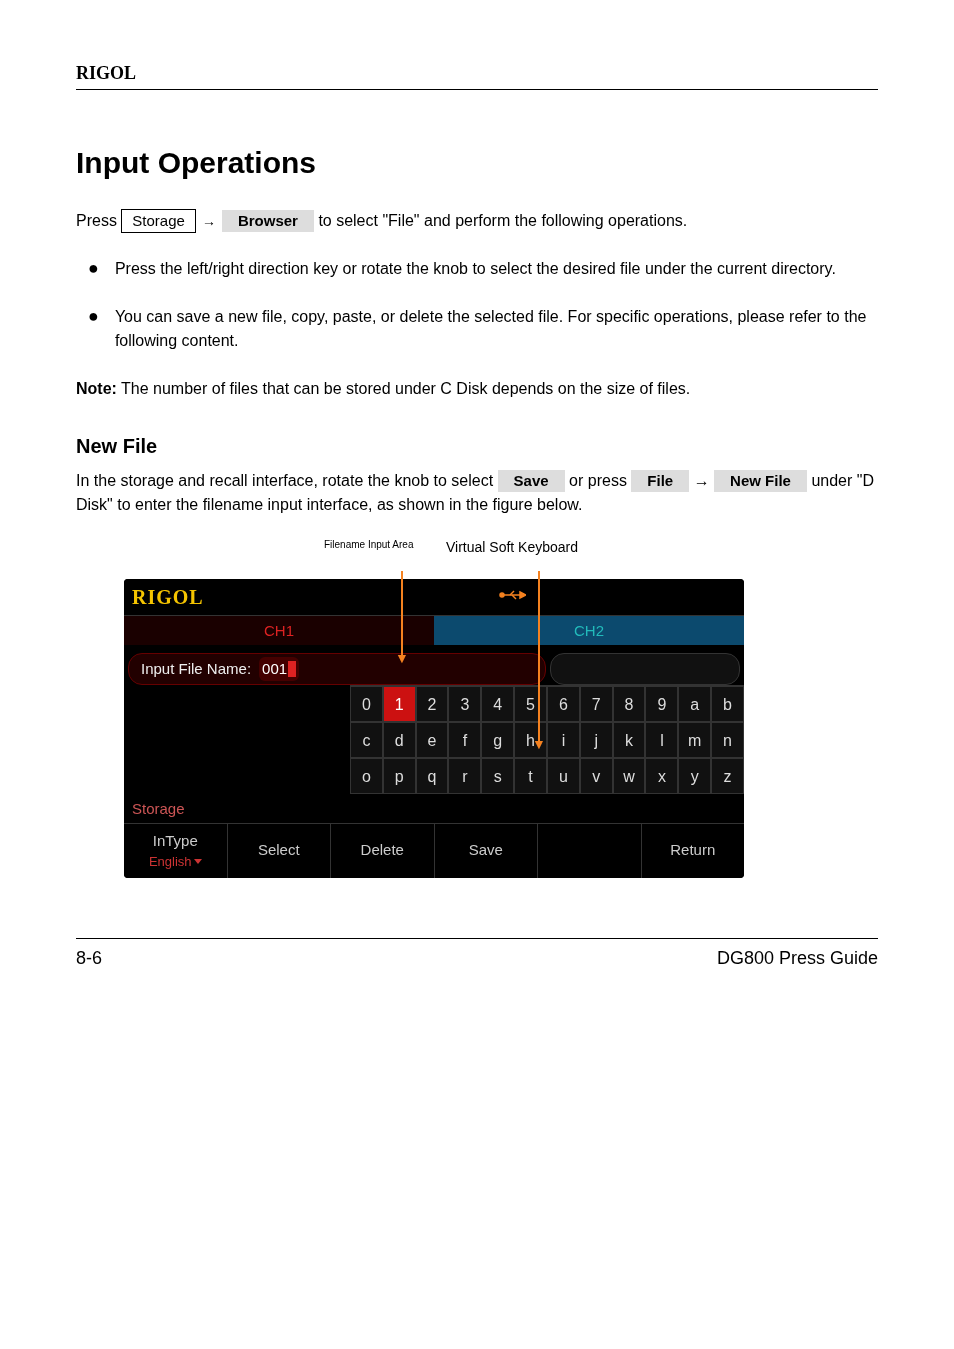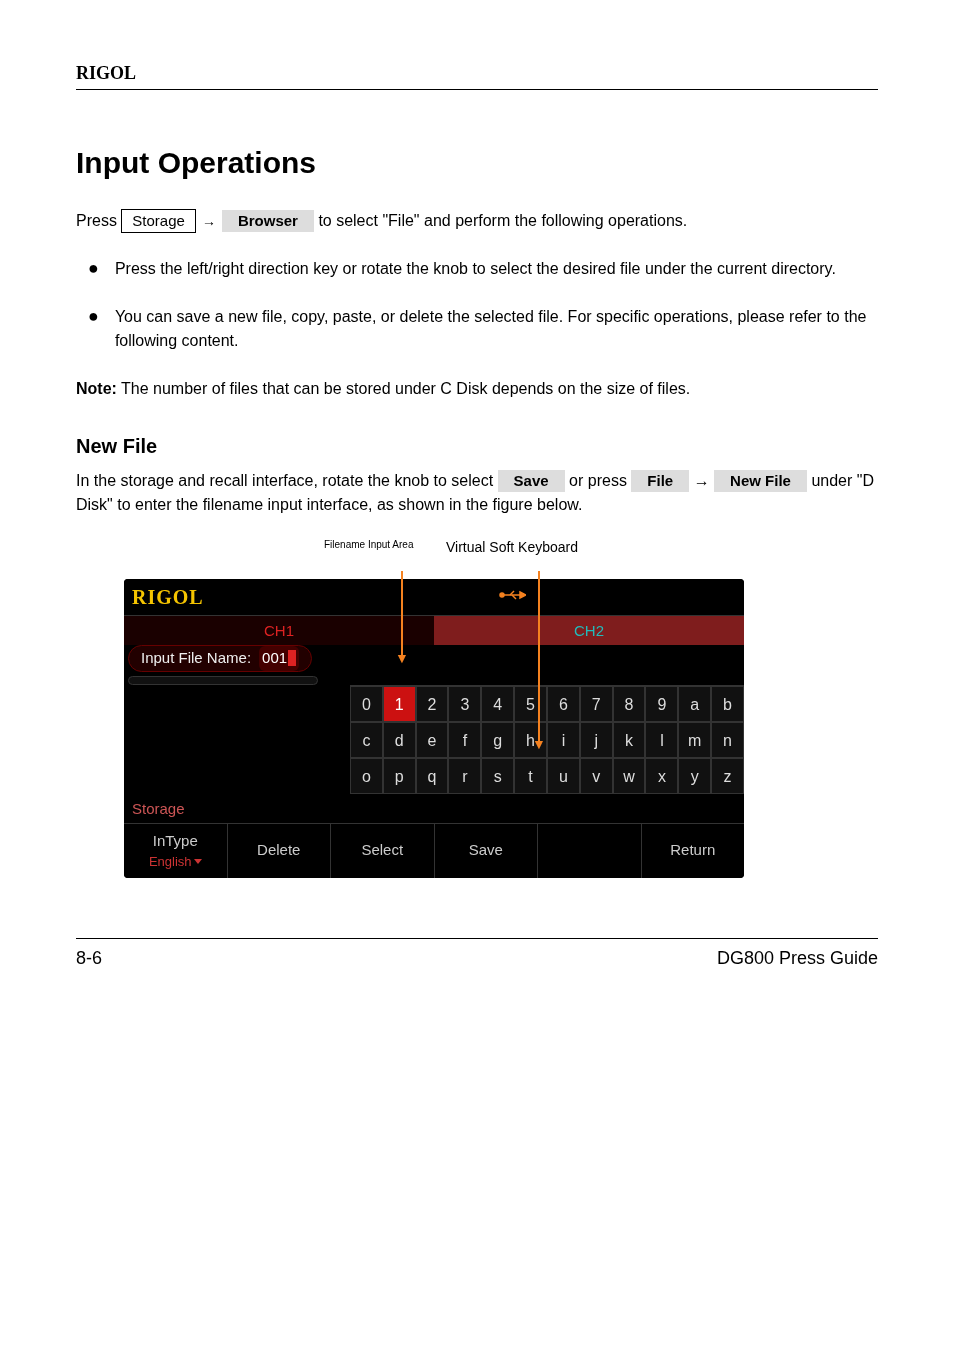--- a/index.html
+++ b/index.html
@@ -101,26 +101,26 @@
     font-weight: bold;
     color: #f5c400;
     font-size: 20px;
     letter-spacing: 1px;
   }
   .usb-icon { margin-left: auto; margin-right: 210px; color:#f58220; }
   .sc-channels {
     display: flex;
     height: 30px;
   }
-  .ch-tab { flex:1; text-align:center; color:#555; font-size:15px; line-height:30px; background:#7f1d1d; border-top:1px solid #333;}
+  .ch-tab { flex:1; text-align:center; color:#555; font-size:15px; line-height:30px; background:#0c4a6e; border-top:1px solid #333;}
   .ch-tab.active { color:#d22; background:#1a0000; }
   .ch-tab.ch2 { color:#2bb; }
   .sc-filename {
-    display:flex; align-items:flex-start; height:40px;
-    background:#000; padding:0 4px; gap:4px;flex-direction:column;
+    display:flex; align-items:flex-end; height:40px;
+    background:#000; padding:0 4px; gap:4px;
   }
   .fn-box {
     flex:1; display:flex; align-items:center; height:32px;
     border:1px solid #600; border-radius:14px; background:#200;
     padding:0 12px; color:#eee; font-size:15px;
   }
   .fn-label { color:#eee; margin-right:8px; }
   .fn-val {
     background:#400; color:#fff; padding:1px 3px; border-radius:6px;
     display:inline-flex; align-items:center;
@@ -294,24 +294,24 @@
           <div class="key">z</div>
         </div>
     </div>
     <div class="sc-status">Storage</div>
     <div class="sc-menu" id="softmenu">
         <div class="menu-item">
           <span>InType</span>
           <span class="sub">English<span class="menu-arrow"></span></span>
         </div>
         <div class="menu-item">
+          <span>Select</span>
+        </div>
+        <div class="menu-item">
           <span>Delete</span>
-        </div>
-        <div class="menu-item">
-          <span>Select</span>
         </div>
         <div class="menu-item">
           <span>Save</span>
         </div>
         <div class="menu-item">
           <span></span>
         </div>
         <div class="menu-item">
           <span>Return</span>
         </div>

